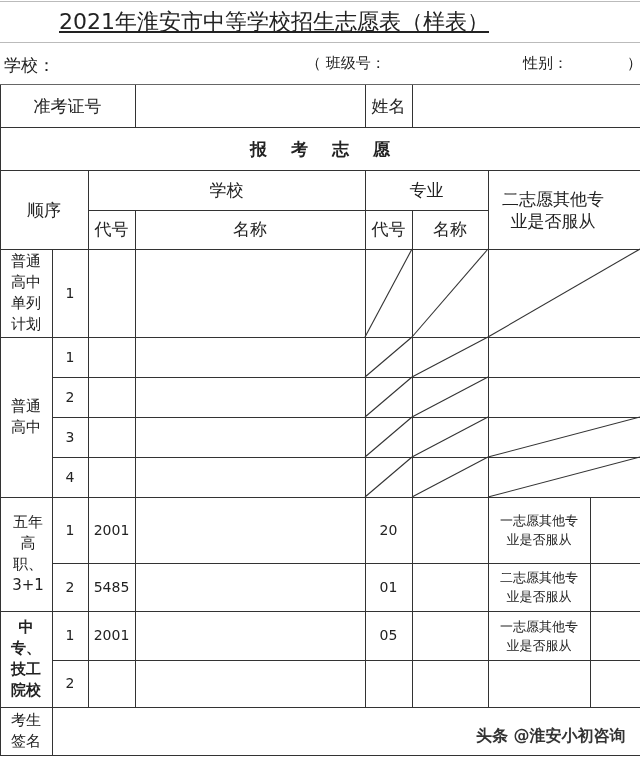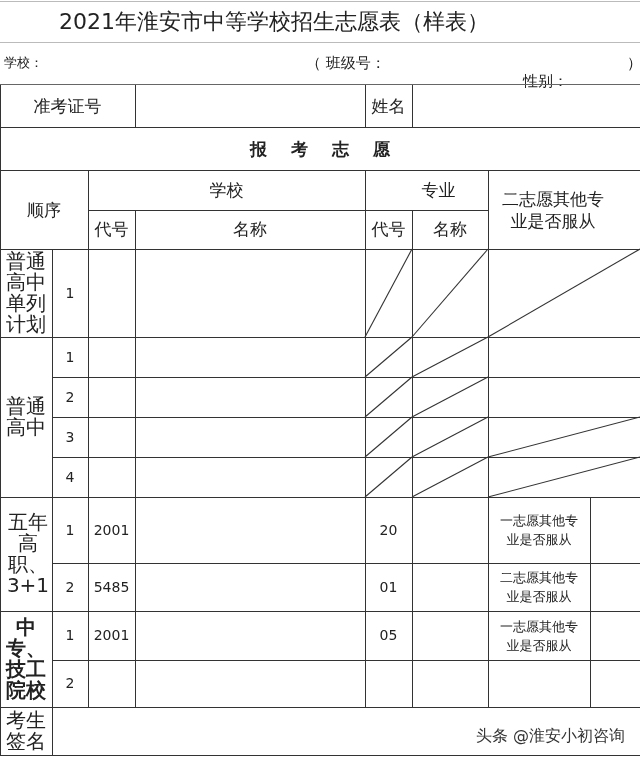--- a/index.html
+++ b/index.html
@@ -6,53 +6,53 @@
   body { width:640px; height:759px; position:relative; overflow:hidden;
          font-family:"DejaVu Sans", "Liberation Sans", sans-serif; color:#222; }
   .abs { position:absolute; box-sizing:border-box; }
   .hline { position:absolute; height:0; border-top:1.5px solid #333; }
   .hline.gray { border-top:1.5px solid #bbb; }
   .vline { position:absolute; width:0; border-left:1.5px solid #333; }
   .cell { position:absolute; display:flex; align-items:center; justify-content:center;
           text-align:center; box-sizing:border-box; font-size:17px; line-height:1.3; }
   .title { font-size:22px; }
   .bold { font-weight:bold; font-size:17px; letter-spacing:24px; }
-  .stack { font-size:20px; line-height:21px; }
+  .stack { font-size:15px; line-height:21px; }
   .small { font-size:13px; line-height:19px; }
   .num { font-size:14px; }
   svg.diag { position:absolute; left:0; top:0; pointer-events:none; }
   .watermark { position:absolute; font-size:16px; color:#333; }
 </style>
 </head>
 <body>
 
 <div class="hline gray" style="left:0;top:1px;width:640px;"></div>
-<div class="cell title" style="left:0;top:2px;width:548px;height:40px;">2021年淮安市中等学校招生志愿表（样表）</div>
+<div class="cell title" style="left:0;top:2px;width:548px;height:40px;text-decoration:underline;">2021年淮安市中等学校招生志愿表（样表）</div>
 <div class="hline gray" style="left:0;top:42px;width:640px;"></div>
 
-<div class="abs" style="left:4px;top:54px;font-size:13px;">学校：</div>
+<div class="abs" style="left:4px;top:54px;font-size:17px;">学校：</div>
 <div class="abs" style="left:306px;top:54px;font-size:15px;">（ 班级号：</div>
-<div class="abs" style="left:523px;top:72px;font-size:15px;">性别：</div>
+<div class="abs" style="left:523px;top:54px;font-size:15px;">性别：</div>
 <div class="abs" style="left:627px;top:54px;font-size:15px;">）</div>
 <div class="hline" style="left:0;top:84px;width:640px;border-top-color:#666;"></div>
 
 <div class="cell" style="left:0;top:85px;width:135px;height:42px;">准考证号</div>
 <div class="cell" style="left:135px;top:85px;width:230px;height:42px;"></div>
 <div class="cell" style="left:365px;top:85px;width:47px;height:42px;">姓名</div>
 <div class="cell" style="left:412px;top:85px;width:228px;height:42px;"></div>
 <div class="hline" style="left:0;top:127px;width:640px;"></div>
 
 <div class="cell bold" style="left:0;top:128px;width:664px;height:42px;">报考志愿</div>
 <div class="hline" style="left:0;top:170px;width:640px;"></div>
 
 <div class="cell" style="left:0;top:171px;width:88px;height:78px;">顺序</div>
 <div class="cell" style="left:88px;top:171px;width:277px;height:39px;">学校</div>
 <div class="cell" style="left:88px;top:210px;width:47px;height:39px;">代号</div>
 <div class="cell" style="left:135px;top:210px;width:230px;height:39px;">名称</div>
-<div class="cell" style="left:377px;top:171px;width:123px;height:39px;text-align:center;">专业</div>
+<div class="cell" style="left:365px;top:171px;width:123px;height:39px;text-align:center;">专业</div>
 <div class="cell" style="left:365px;top:210px;width:47px;height:39px;">代号</div>
 <div class="cell" style="left:412px;top:210px;width:76px;height:39px;">名称</div>
 <div class="cell" style="left:498px;top:171px;width:110px;height:78px;padding:0 4px;">二志愿其他专业是否服从</div>
 <div class="hline" style="left:88px;top:210px;width:400px;"></div>
 <div class="hline" style="left:0;top:249px;width:640px;"></div>
 
 <div class="cell stack" style="left:6px;top:249px;width:40px;height:88px;">普通高中单列计划</div>
 <div class="cell num" style="left:52px;top:249px;width:36px;height:88px;">1</div>
 <div class="hline" style="left:0;top:337px;width:640px;"></div>
 
@@ -114,13 +114,13 @@
     <line x1="412" y1="417" x2="488" y2="377"></line>
     <line x1="365" y1="457" x2="412" y2="417"></line>
     <line x1="412" y1="457" x2="488" y2="417"></line>
     <line x1="488" y1="457" x2="640" y2="417"></line>
     <line x1="365" y1="497" x2="412" y2="457"></line>
     <line x1="412" y1="497" x2="488" y2="457"></line>
     <line x1="488" y1="497" x2="640" y2="457"></line>
   </g>
 </svg>
 
-<div class="watermark" style="left:476px;top:726px;">头条 @淮安小初咨询</div>
+<div class="watermark" style="left:476px;top:726px;font-weight:bold;">头条 @淮安小初咨询</div>
 
 </body></html>

